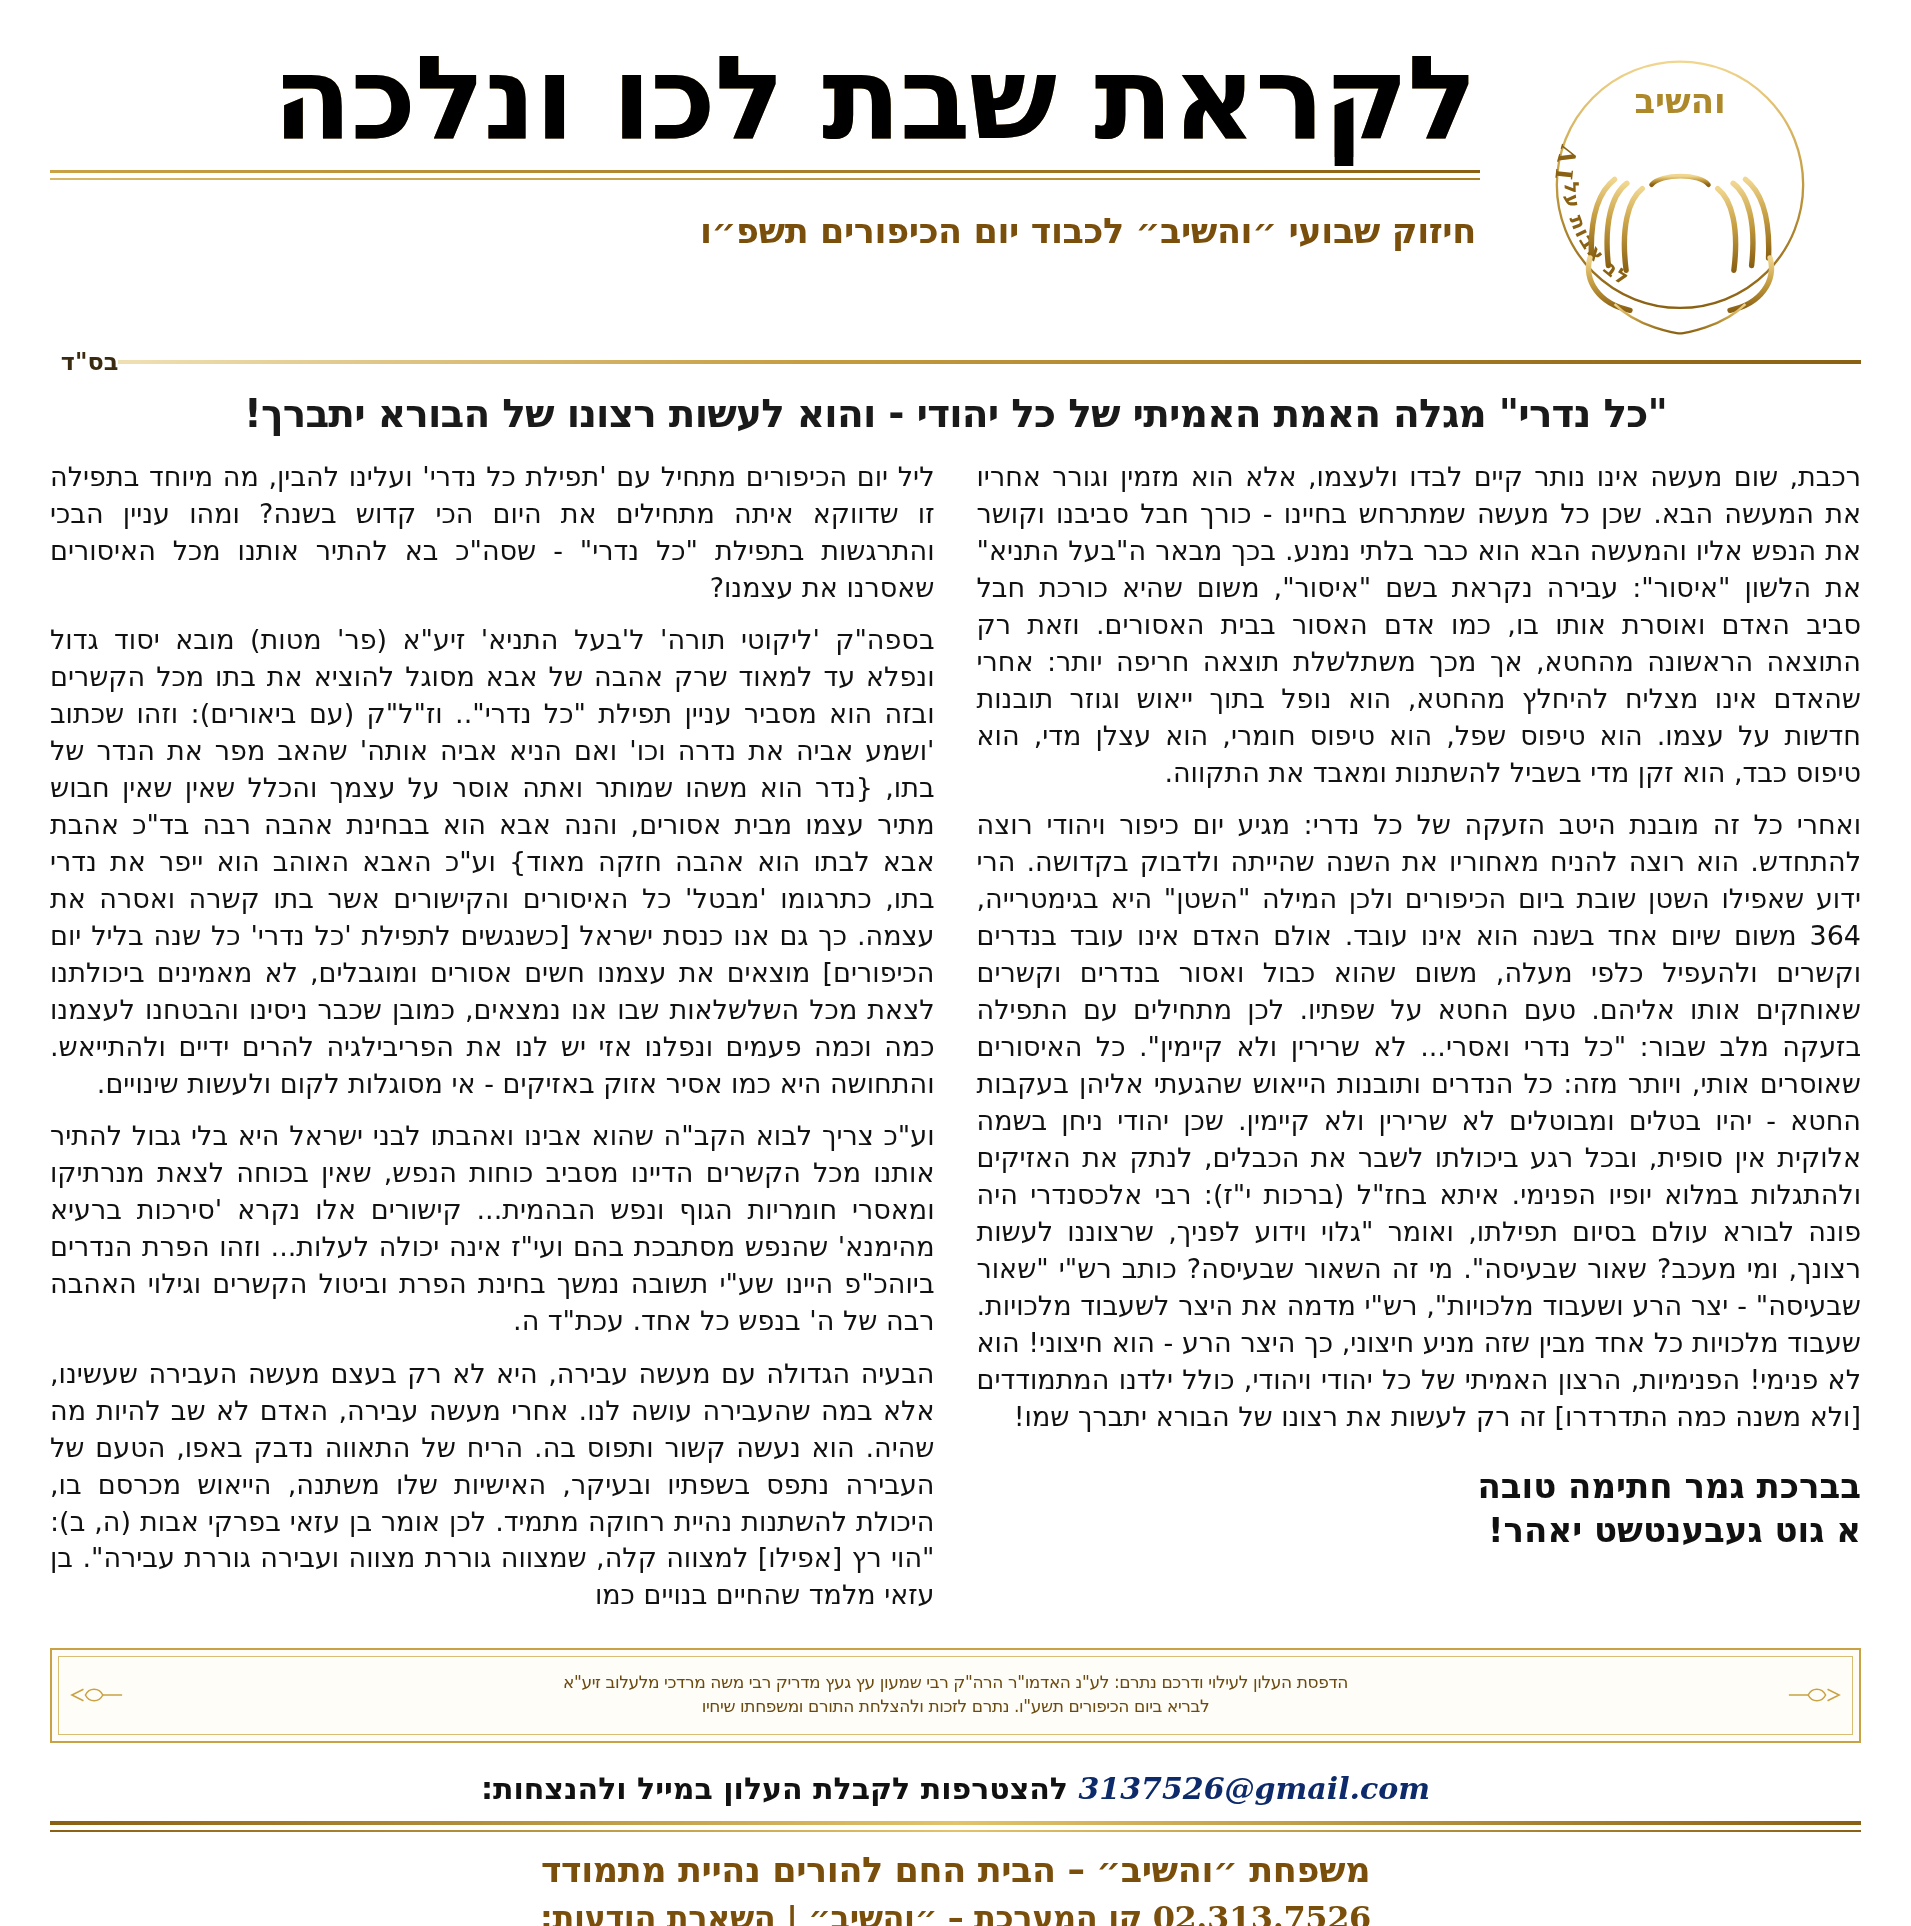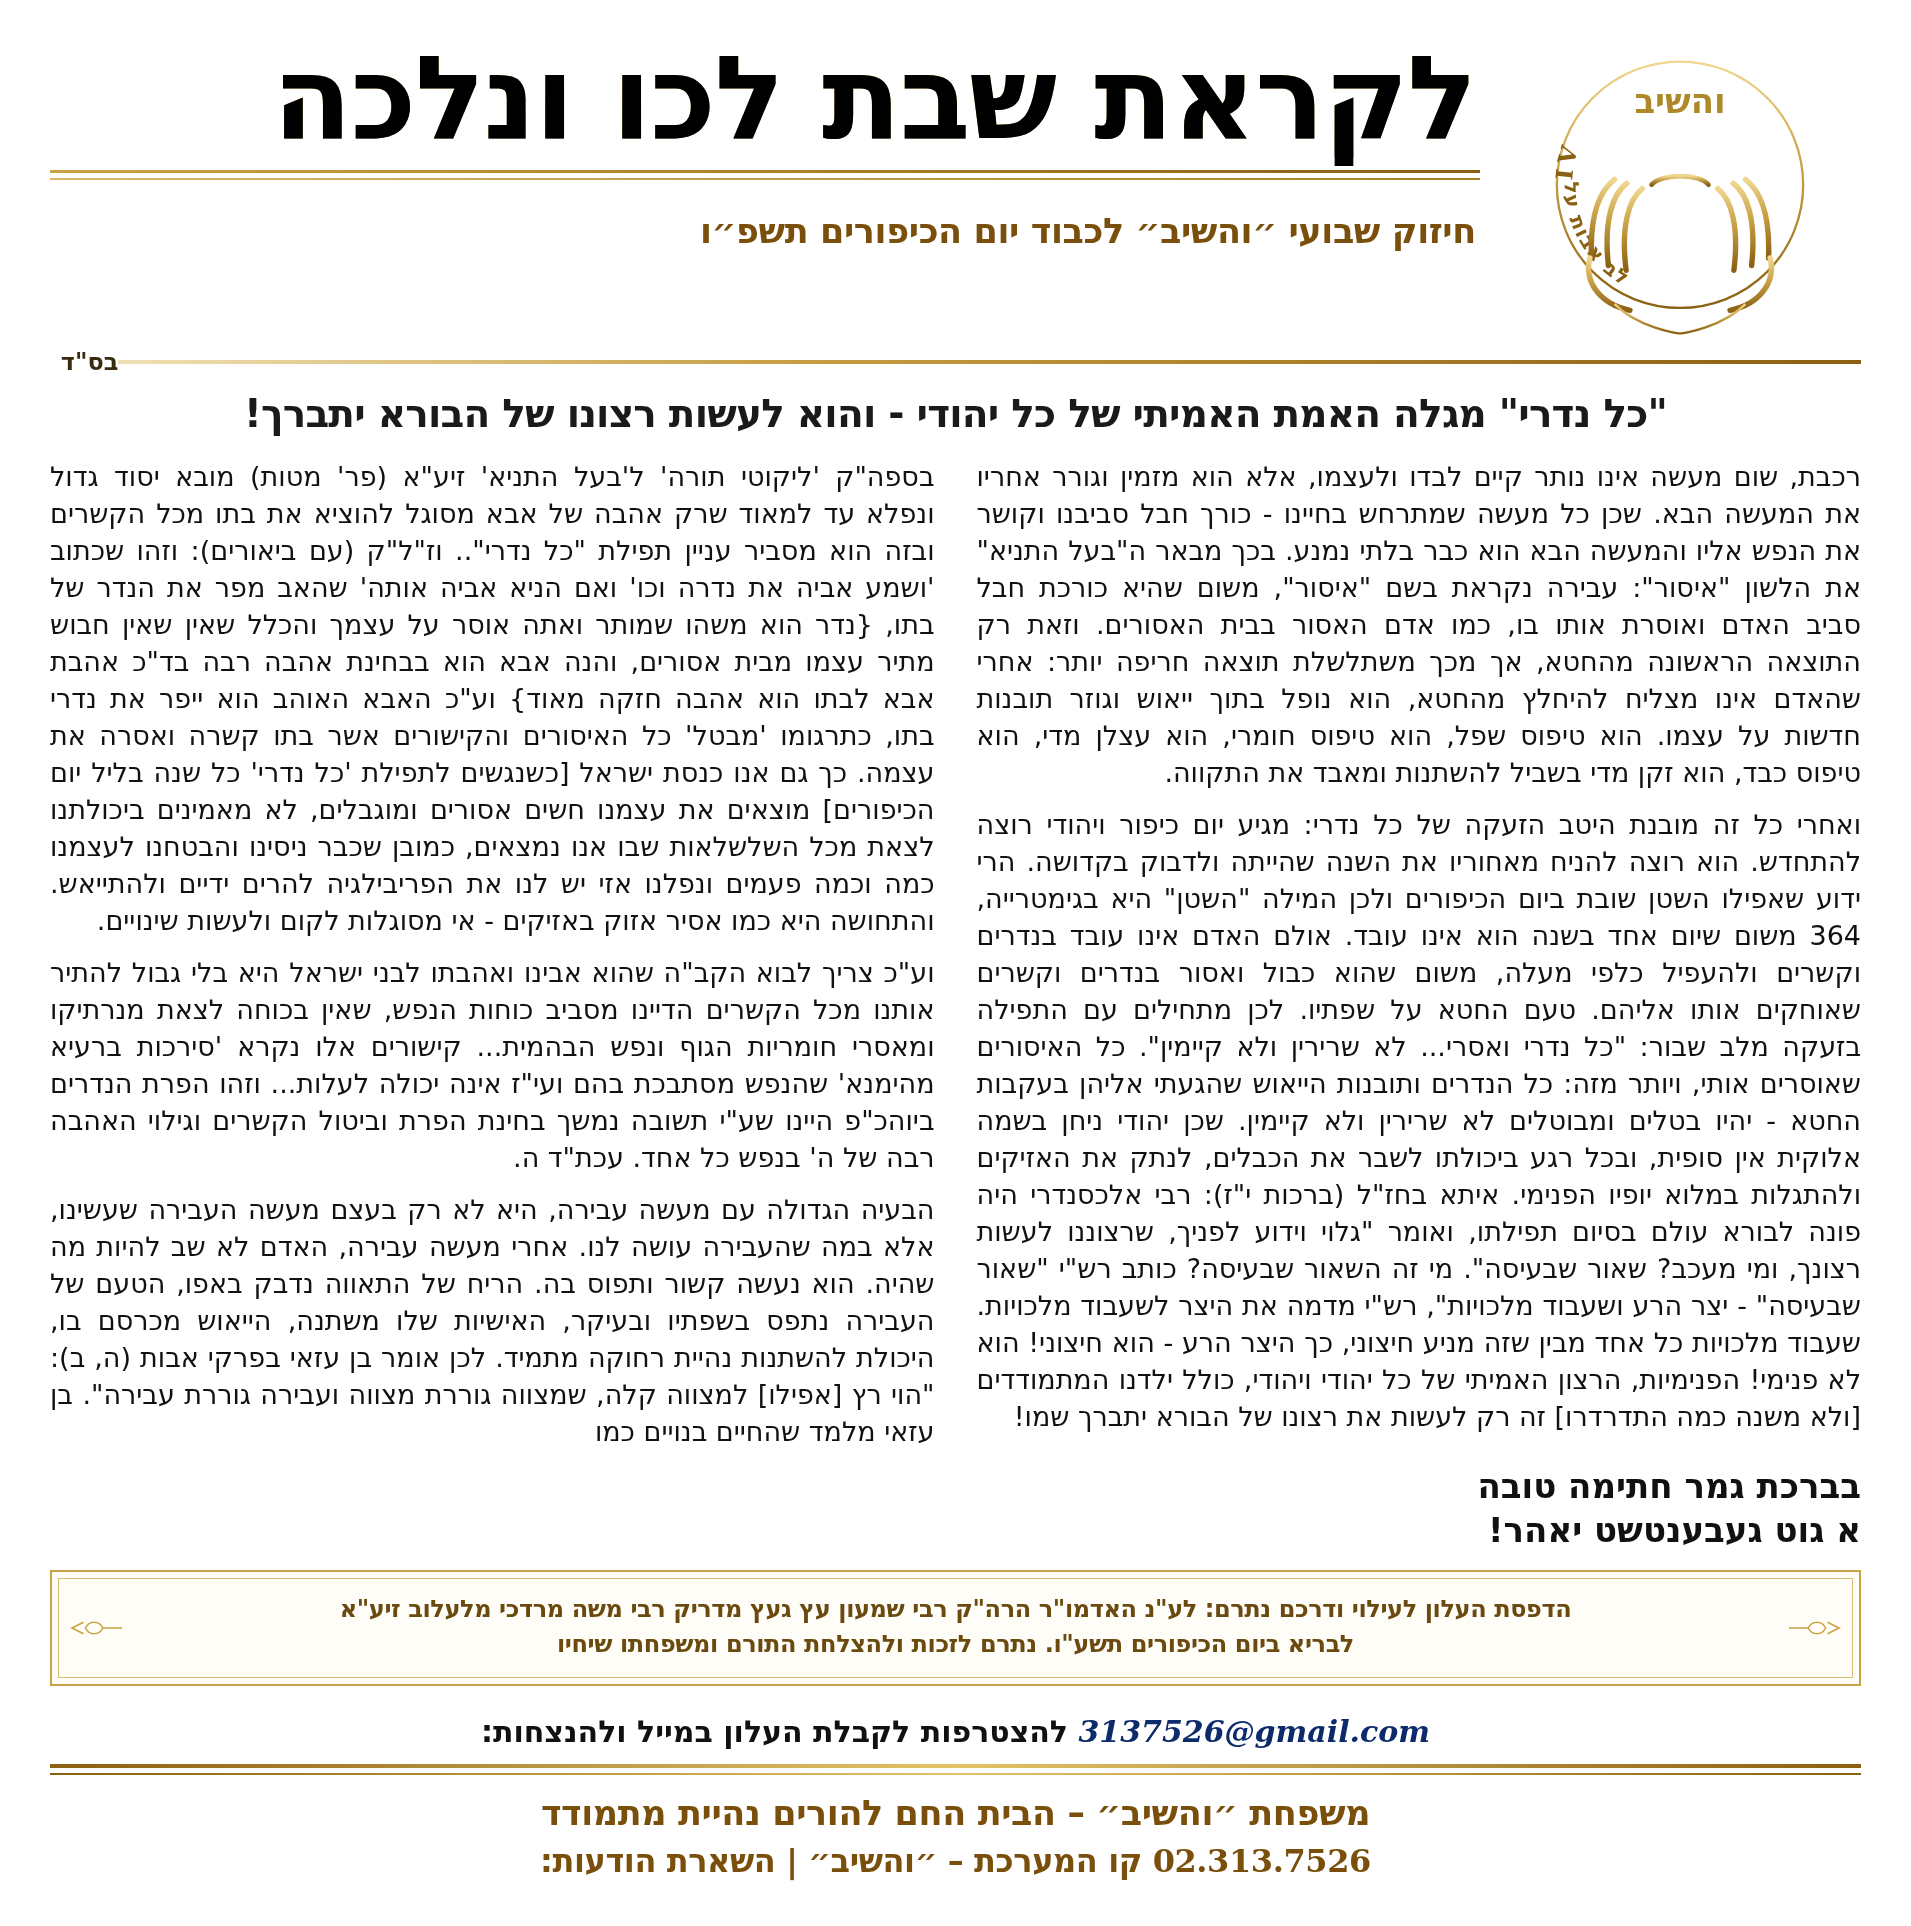--- a/index.html
+++ b/index.html
@@ -174,22 +174,22 @@
     background: #fffdf7;
   }
   .dedication-inner {
     border: 1.5px solid #d9bd73;
     padding: 13px 23px 14.6px 23px;
     text-align: center;
     direction: rtl;
     position: relative;
   }
   .ded-line {
-    font-size: 24px;
-    font-weight: bold;
+    font-size: 17px;
+    font-weight: normal;
     color: #6b4a10;
     line-height: 1.45;
     letter-spacing: -0.4px;
   }
   .ded-orn {
     position: absolute;
     top: 50%;
     transform: translateY(-50%);
     width: 58px;
     height: 35px;
@@ -326,20 +326,21 @@
     <div class="col">
       <p>רכבת, שום מעשה אינו נותר קיים לבדו ולעצמו, אלא הוא מזמין וגורר אחריו את המעשה הבא. שכן כל מעשה שמתרחש בחיינו - כורך חבל סביבנו וקושר את הנפש אליו והמעשה הבא הוא כבר בלתי נמנע. בכך מבאר ה"בעל התניא" את הלשון "איסור": עבירה נקראת בשם "איסור", משום שהיא כורכת חבל סביב האדם ואוסרת אותו בו, כמו אדם האסור בבית האסורים. וזאת רק התוצאה הראשונה מהחטא, אך מכך משתלשלת תוצאה חריפה יותר: אחרי שהאדם אינו מצליח להיחלץ מהחטא, הוא נופל בתוך ייאוש וגוזר תובנות חדשות על עצמו. הוא טיפוס שפל, הוא טיפוס חומרי, הוא עצלן מדי, הוא טיפוס כבד, הוא זקן מדי בשביל להשתנות ומאבד את התקווה.</p>
       <p>ואחרי כל זה מובנת היטב הזעקה של כל נדרי: מגיע יום כיפור ויהודי רוצה להתחדש. הוא רוצה להניח מאחוריו את השנה שהייתה ולדבוק בקדושה. הרי ידוע שאפילו השטן שובת ביום הכיפורים ולכן המילה "השטן" היא בגימטרייה, 364 משום שיום אחד בשנה הוא אינו עובד. אולם האדם אינו עובד בנדרים וקשרים ולהעפיל כלפי מעלה, משום שהוא כבול ואסור בנדרים וקשרים שאוחקים אותו אליהם. טעם החטא על שפתיו. לכן מתחילים עם התפילה בזעקה מלב שבור: "כל נדרי ואסרי... לא שרירין ולא קיימין". כל האיסורים שאוסרים אותי, ויותר מזה: כל הנדרים ותובנות הייאוש שהגעתי אליהן בעקבות החטא - יהיו בטלים ומבוטלים לא שרירין ולא קיימין. שכן יהודי ניחן בשמה אלוקית אין סופית, ובכל רגע ביכולתו לשבר את הכבלים, לנתק את האזיקים ולהתגלות במלוא יופיו הפנימי. איתא בחז"ל (ברכות י"ז): רבי אלכסנדרי היה פונה לבורא עולם בסיום תפילתו, ואומר "גלוי וידוע לפניך, שרצוננו לעשות רצונך, ומי מעכב? שאור שבעיסה". מי זה השאור שבעיסה? כותב רש"י "שאור שבעיסה" - יצר הרע ושעבוד מלכויות", רש"י מדמה את היצר לשעבוד מלכויות. שעבוד מלכויות כל אחד מבין שזה מניע חיצוני, כך היצר הרע - הוא חיצוני! הוא לא פנימי! הפנימיות, הרצון האמיתי של כל יהודי ויהודי, כולל ילדנו המתמודדים [ולא משנה כמה התדרדרו] זה רק לעשות את רצונו של הבורא יתברך שמו!</p>
       <div class="blessing">
         <div>בברכת גמר חתימה טובה</div>
         <div>א גוט געבענטשט יאהר!</div>
       </div>
     </div>
 
     <div class="col">
+      <p>ליל יום הכיפורים מתחיל עם 'תפילת כל נדרי' ועלינו להבין, מה מיוחד בתפילה זו שדווקא איתה מתחילים את היום הכי קדוש בשנה? ומהו עניין הבכי והתרגשות בתפילת "כל נדרי" - שסה"כ בא להתיר אותנו מכל האיסורים שאסרנו את עצמנו?</p>
       <p>בספה"ק 'ליקוטי תורה' ל'בעל התניא' זיע"א (פר' מטות) מובא יסוד גדול ונפלא עד למאוד שרק אהבה של אבא מסוגל להוציא את בתו מכל הקשרים ובזה הוא מסביר עניין תפילת "כל נדרי".. וז"ל"ק (עם ביאורים): וזהו שכתוב 'ושמע אביה את נדרה וכו' ואם הניא אביה אותה' שהאב מפר את הנדר של בתו, {נדר הוא משהו שמותר ואתה אוסר על עצמך והכלל שאין שאין חבוש מתיר עצמו מבית אסורים, והנה אבא הוא בבחינת אהבה רבה בד"כ אהבת אבא לבתו הוא אהבה חזקה מאוד} וע"כ האבא האוהב הוא ייפר את נדרי בתו, כתרגומו 'מבטל' כל האיסורים והקישורים אשר בתו קשרה ואסרה את עצמה. כך גם אנו כנסת ישראל [כשנגשים לתפילת 'כל נדרי' כל שנה בליל יום הכיפורים] מוצאים את עצמנו חשים אסורים ומוגבלים, לא מאמינים ביכולתנו לצאת מכל השלשלאות שבו אנו נמצאים, כמובן שכבר ניסינו והבטחנו לעצמנו כמה וכמה פעמים ונפלנו אזי יש לנו את הפריבילגיה להרים ידיים ולהתייאש. והתחושה היא כמו אסיר אזוק באזיקים - אי מסוגלות לקום ולעשות שינויים.</p>
       <p>וע"כ צריך לבוא הקב"ה שהוא אבינו ואהבתו לבני ישראל היא בלי גבול להתיר אותנו מכל הקשרים הדיינו מסביב כוחות הנפש, שאין בכוחה לצאת מנרתיקו ומאסרי חומריות הגוף ונפש הבהמית... קישורים אלו נקרא 'סירכות ברעיא מהימנא' שהנפש מסתבכת בהם ועי"ז אינה יכולה לעלות... וזהו הפרת הנדרים ביוהכ"פ היינו שע"י תשובה נמשך בחינת הפרת וביטול הקשרים וגילוי האהבה רבה של ה' בנפש כל אחד. עכת"ד ה.</p>
       <p>הבעיה הגדולה עם מעשה עבירה, היא לא רק בעצם מעשה העבירה שעשינו, אלא במה שהעבירה עושה לנו. אחרי מעשה עבירה, האדם לא שב להיות מה שהיה. הוא נעשה קשור ותפוס בה. הריח של התאווה נדבק באפו, הטעם של העבירה נתפס בשפתיו ובעיקר, האישיות שלו משתנה, הייאוש מכרסם בו, היכולת להשתנות נהיית רחוקה מתמיד. לכן אומר בן עזאי בפרקי אבות (ה, ב): "הוי רץ [אפילו] למצווה קלה, שמצווה גוררת מצווה ועבירה גוררת עבירה". בן עזאי מלמד שהחיים בנויים כמו</p>
     </div>
   </div>
 
   <div class="dedication">
     <div class="dedication-inner">
       <svg class="ded-orn right" viewBox="0 0 150 90" aria-hidden="true">
         <g fill="none" stroke="#c9a245" stroke-width="4">

